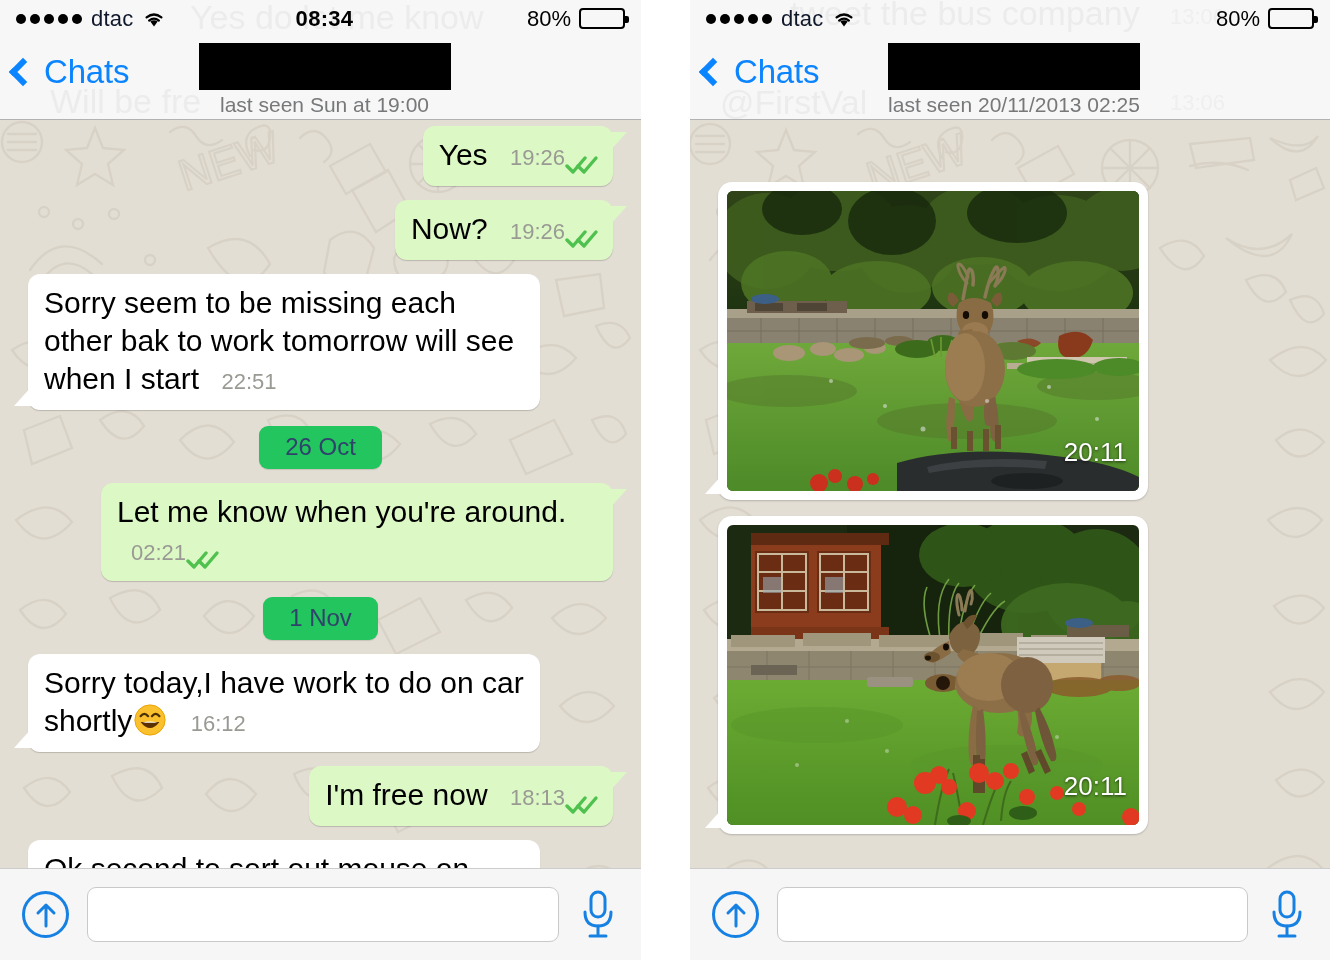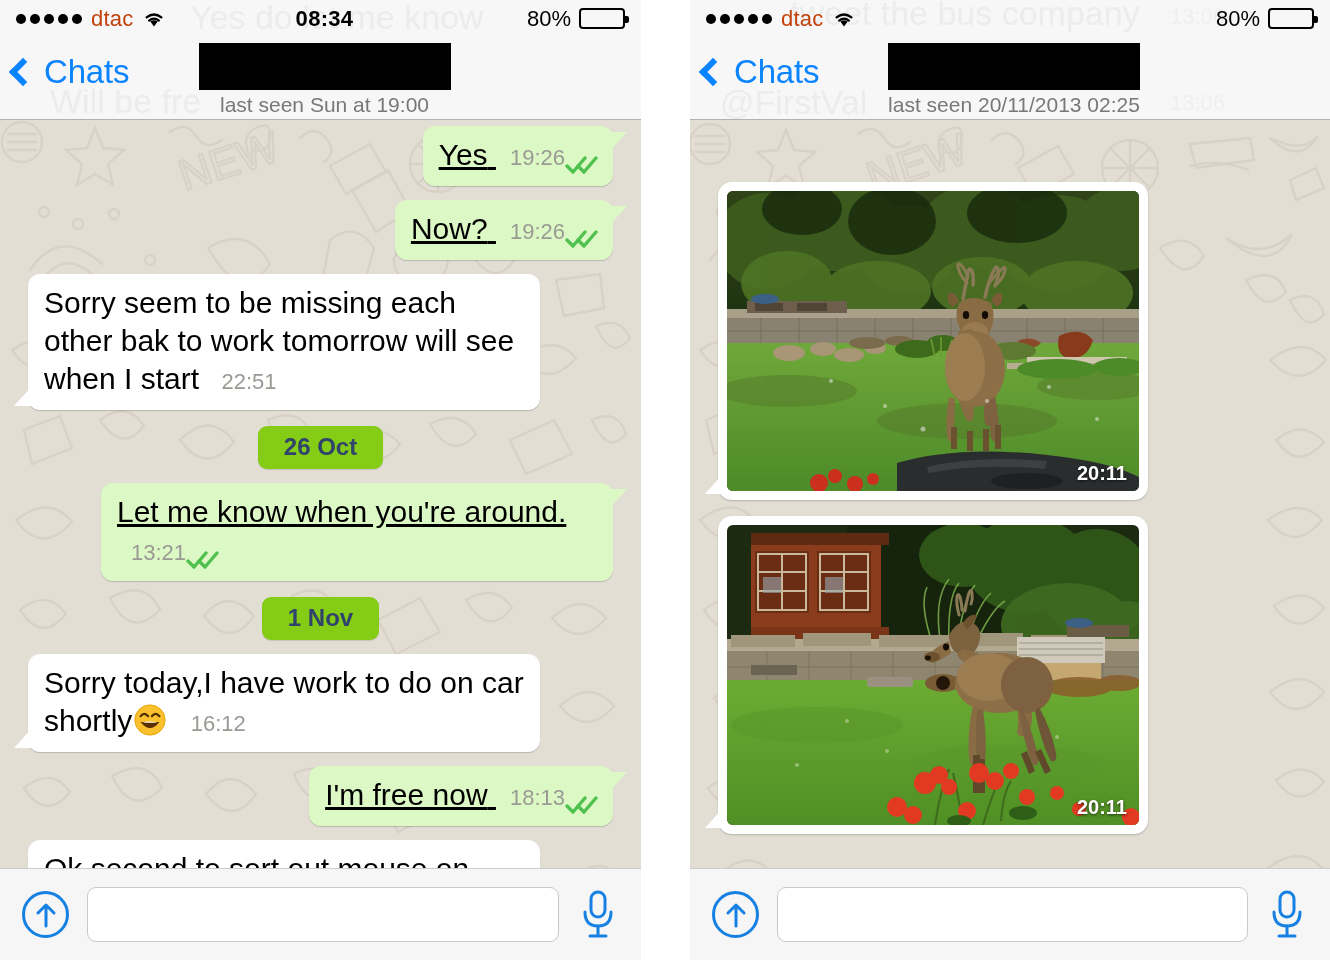--- a/index.html
+++ b/index.html
@@ -42,21 +42,21 @@
     padding: 0 16px;
     flex: 0 0 37px;
     z-index: 5;
   }
   .sb-left { display: flex; align-items: center; gap: 9px; z-index: 3; }
   .sig-dots { display: flex; gap: 4px; align-items: center; }
   .sig-dots i {
     width: 10px; height: 10px; border-radius: 50%;
     background: #000; display: block;
   }
-  .carrier { font-size: 22px; color: #c2410c; letter-spacing: .2px; }
+  .carrier { font-size: 22px; color: #0f172a; letter-spacing: .2px; }
   .wifi { width: 24px; height: 18px; position: relative; display:inline-block; }
   .wifi svg { display:block; }
 
   .sb-center {
     position: absolute; left: 8px; right: 0; text-align: center;
     font-size: 22px; font-weight: bold; color: #000; z-index: 3;
     letter-spacing: .3px;
   }
   .sb-right {
     margin-left: auto; display: flex; align-items: center; gap: 8px; z-index: 3;
@@ -131,21 +131,21 @@
 
   .messages {
     position: relative;
     z-index: 2;
     padding: 6px 12px 4px 12px;
     display: flex;
     flex-direction: column;
   }
 
   .row { display: flex; margin-bottom: 14px; }
-  .row.out { justify-content: flex-end; text-decoration: underline; }
+  .row.out { justify-content: flex-end; }
   .row.in  { justify-content: flex-start; }
 
   .bubble {
     position: relative;
     max-width: 508px;
     border-radius: 12px;
     padding: 10px 14px 9px 16px;
     font-size: 30px;
     line-height: 38px;
     color: #000;
@@ -180,24 +180,24 @@
   .meta .time { font-size: 22px; color: #9a9a94; }
   .ticks { display: inline-block; width: 34px; height: 22px; }
   .emoji-img {
     display:inline-block; width:34px; height:34px; vertical-align:-6px;
     margin: 0 1px;
   }
 
   
   .daterow { display: flex; justify-content: center; margin: 2px 0 14px 0; }
   .datepill {
-    background: #84cc16;
+    background: #22c55e;
     color: #30436b;
     font-size: 24px;
-    font-weight: bold;
+    font-weight: normal;
     border-radius: 9px;
     padding: 7px 26px 8px 26px;
     box-shadow: 0 1px 1px rgba(0,0,0,.12);
   }
 
   
   .row.img-row { margin-bottom: 16px; }
   .imgbubble {
     position: relative;
     background: #fff;
@@ -212,24 +212,23 @@
     border-right: 17px solid #ffffff;
     border-top: 19px solid transparent;
     border-bottom: 0 solid transparent;
   }
   .photo {
     width: 412px; height: 300px; border-radius: 6px; overflow: hidden;
     position: relative; display: block;
   }
   .photo svg { display: block; width: 100%; height: 100%; }
   .photo .ptime {
-    position: absolute; right: 12px; bottom: 6px;
-    color: #fff; font-size: 20px;
+    position: absolute; right: 12px; bottom: 23px;
+    color: #fff; font-size: 26px;
     text-shadow: 0 1px 3px rgba(0,0,0,.65);
-    font-weight: bold;
   }
 
   
   .inputbar {
     height: 92px; background: #f6f6f6; border-top: 1px solid #ccc;
     display: flex; align-items: center; gap: 18px;
     padding: 0 22px; flex: 0 0 92px;
   }
   .attach-btn {
     width: 47px; height: 47px; border: 3px solid #1781e3; border-radius: 50%;
@@ -417,21 +416,21 @@
         </div>
 
         <div class="daterow">
           <div class="datepill">26 Oct</div>
         </div>
 
         <div class="row out">
           <div class="bubble out" style="max-width:512px">
             <span class="body">Let me know when you're around.</span>
             <span class="meta">
-              <span class="time">13:21</span>
+              <span class="time">02:21</span>
               <span class="ticks">
                 <svg viewBox="0 0 34 22">
                     <path d="M2 12 l6 6 12 -14" stroke="#4fc14e" stroke-width="3.4" fill="none" stroke-linecap="round" stroke-linejoin="round"></path>
                     <path d="M13 12 l6 6 12 -14" stroke="#4fc14e" stroke-width="3.4" fill="none" stroke-linecap="round" stroke-linejoin="round"></path>
                   </svg>
               </span>
             </span>
           </div>
         </div>
 

